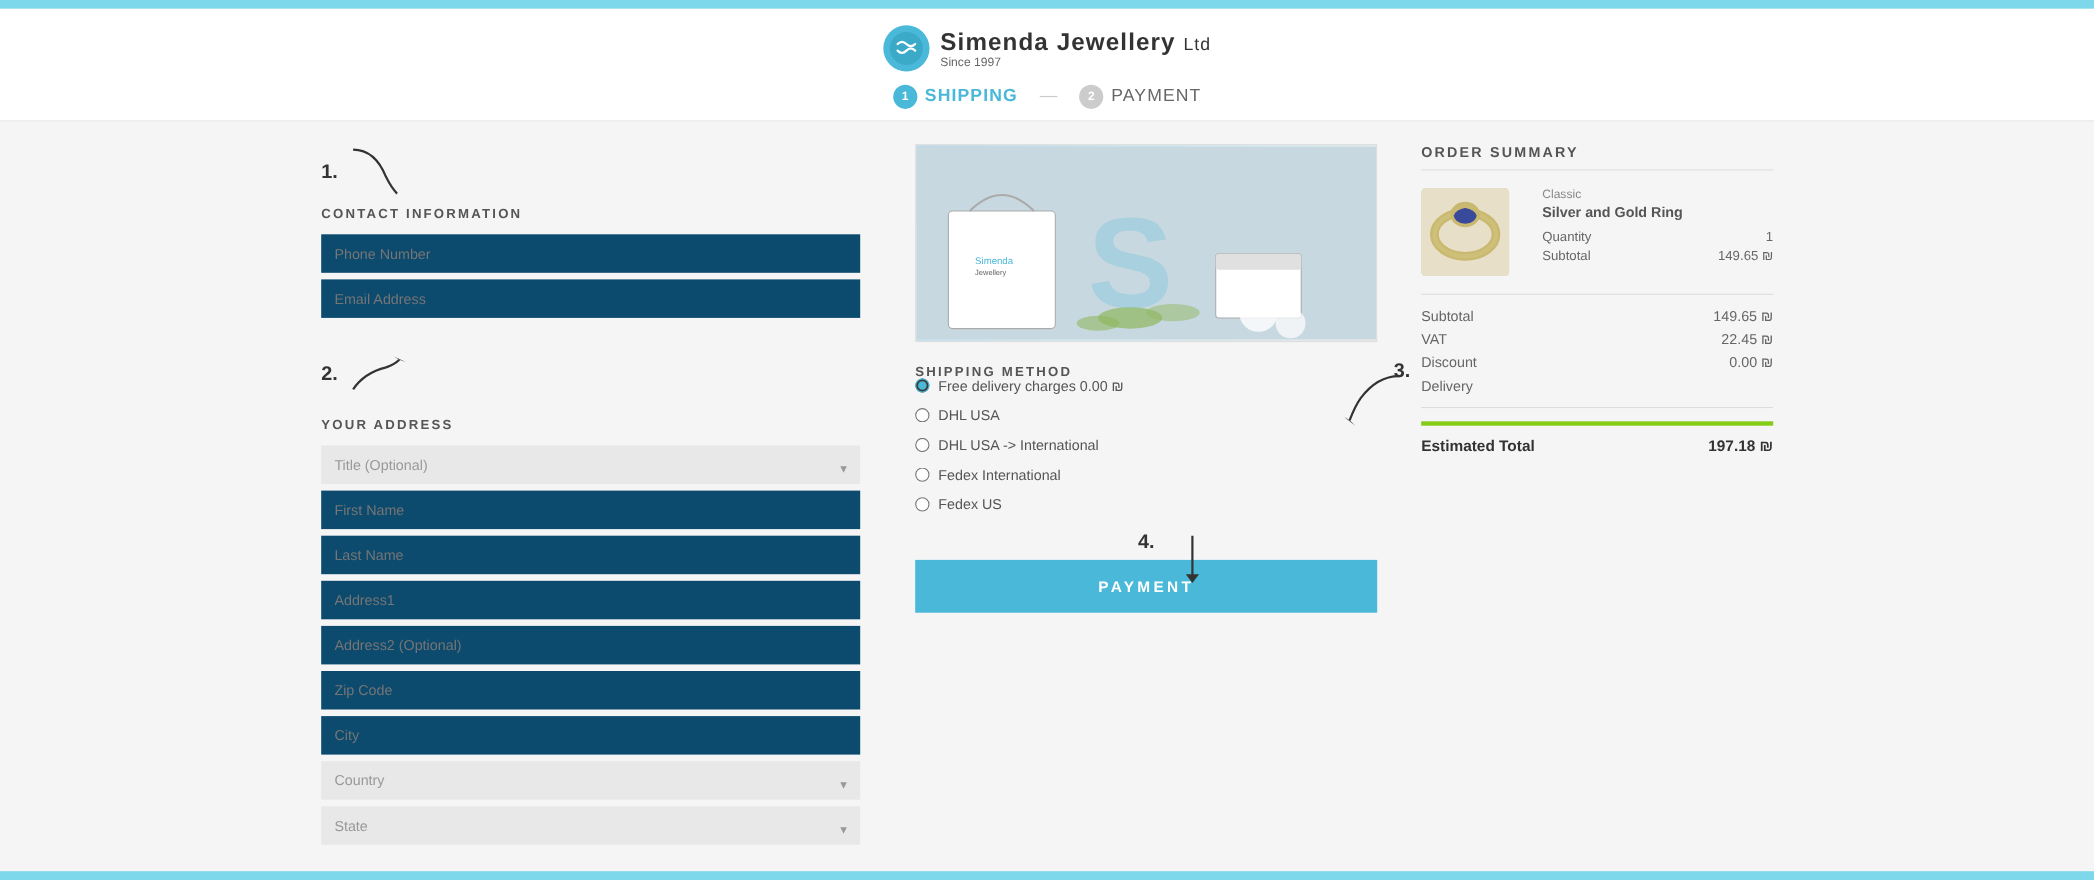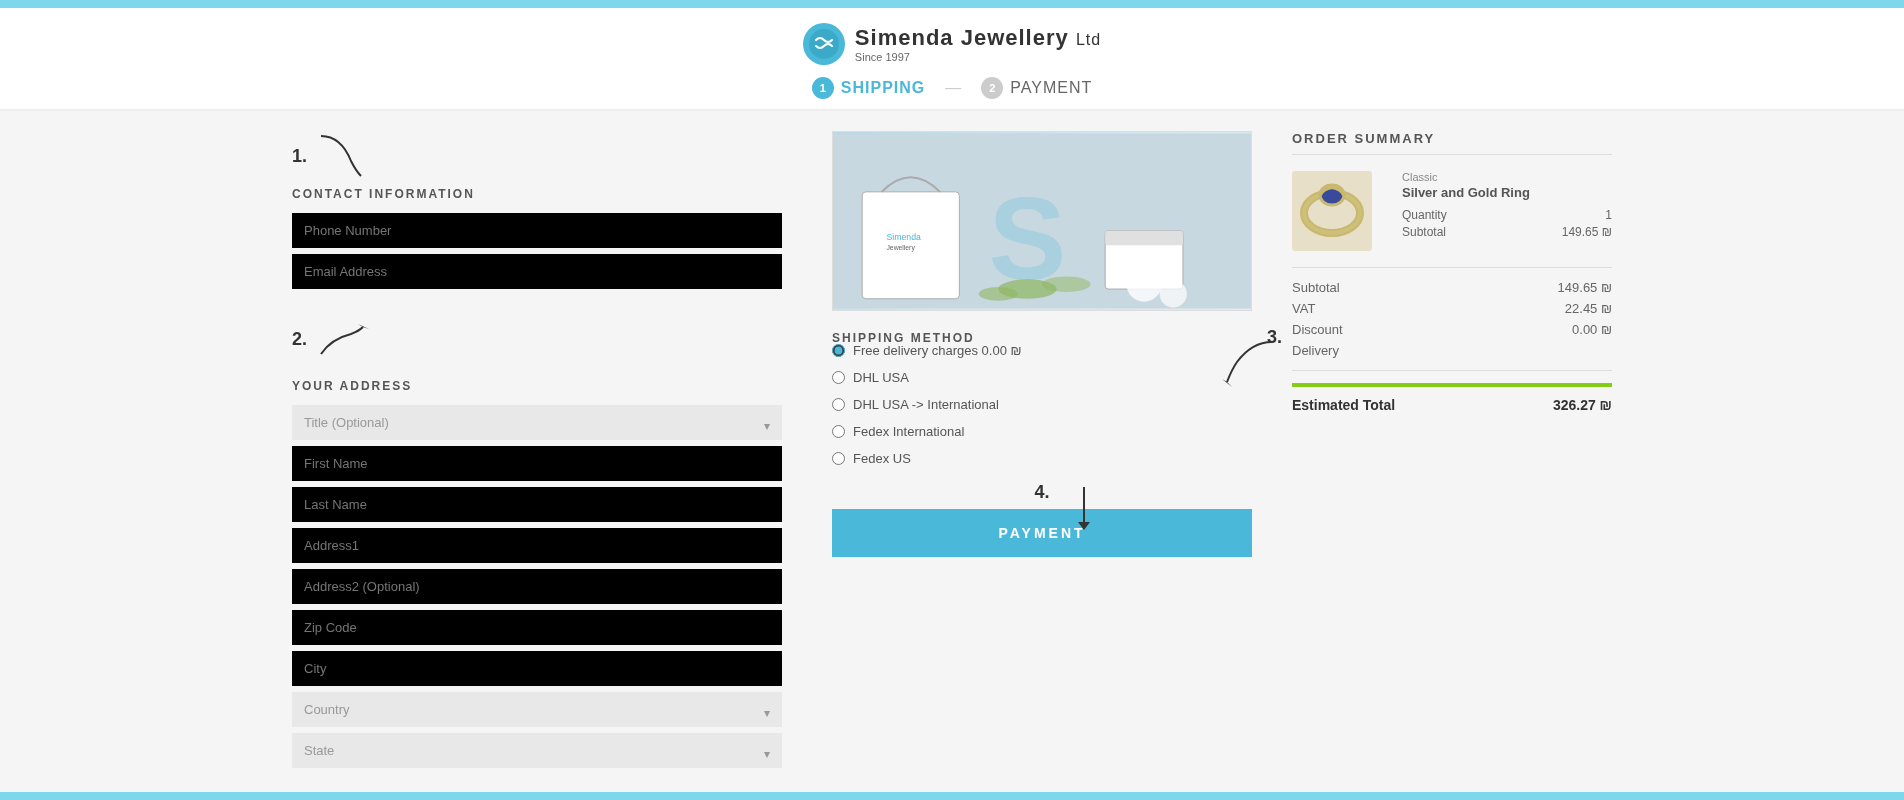--- a/index.html
+++ b/index.html
@@ -29,21 +29,21 @@
     .left-panel { flex: 0 0 520px; padding-right: 30px; position: relative; }
     .center-panel { flex: 1; padding: 0 20px; }
     .right-panel { flex: 0 0 340px; padding-left: 20px; }
 
     .section-title { font-size: 12px; letter-spacing: 2px; font-weight: bold; color: #555; margin-bottom: 12px; text-transform: uppercase; }
 
     .form-input {
       width: 100%;
       padding: 10px 12px;
       border: none;
-      background: #000000;
+      background: #0c4a6e;
       margin-bottom: 6px;
       font-size: 13px;
       color: #999;
       outline: none;
     }
     .form-select {
       width: 100%;
       padding: 10px 12px;
       border: none;
       background: #e8e8e8;
@@ -344,20 +344,20 @@
       </div>
       <div class="summary-row">
         <span>Delivery</span>
         <span></span>
       </div>
 
       <hr class="summary-divider">
 
       <div class="summary-row total">
         <span>Estimated Total</span>
-        <span>326.27 ₪</span>
+        <span>197.18 ₪</span>
       </div>
     </div>
   </div>
 
 </div>
 
 <div class="bottom-bar"></div>
 
 </body></html>

